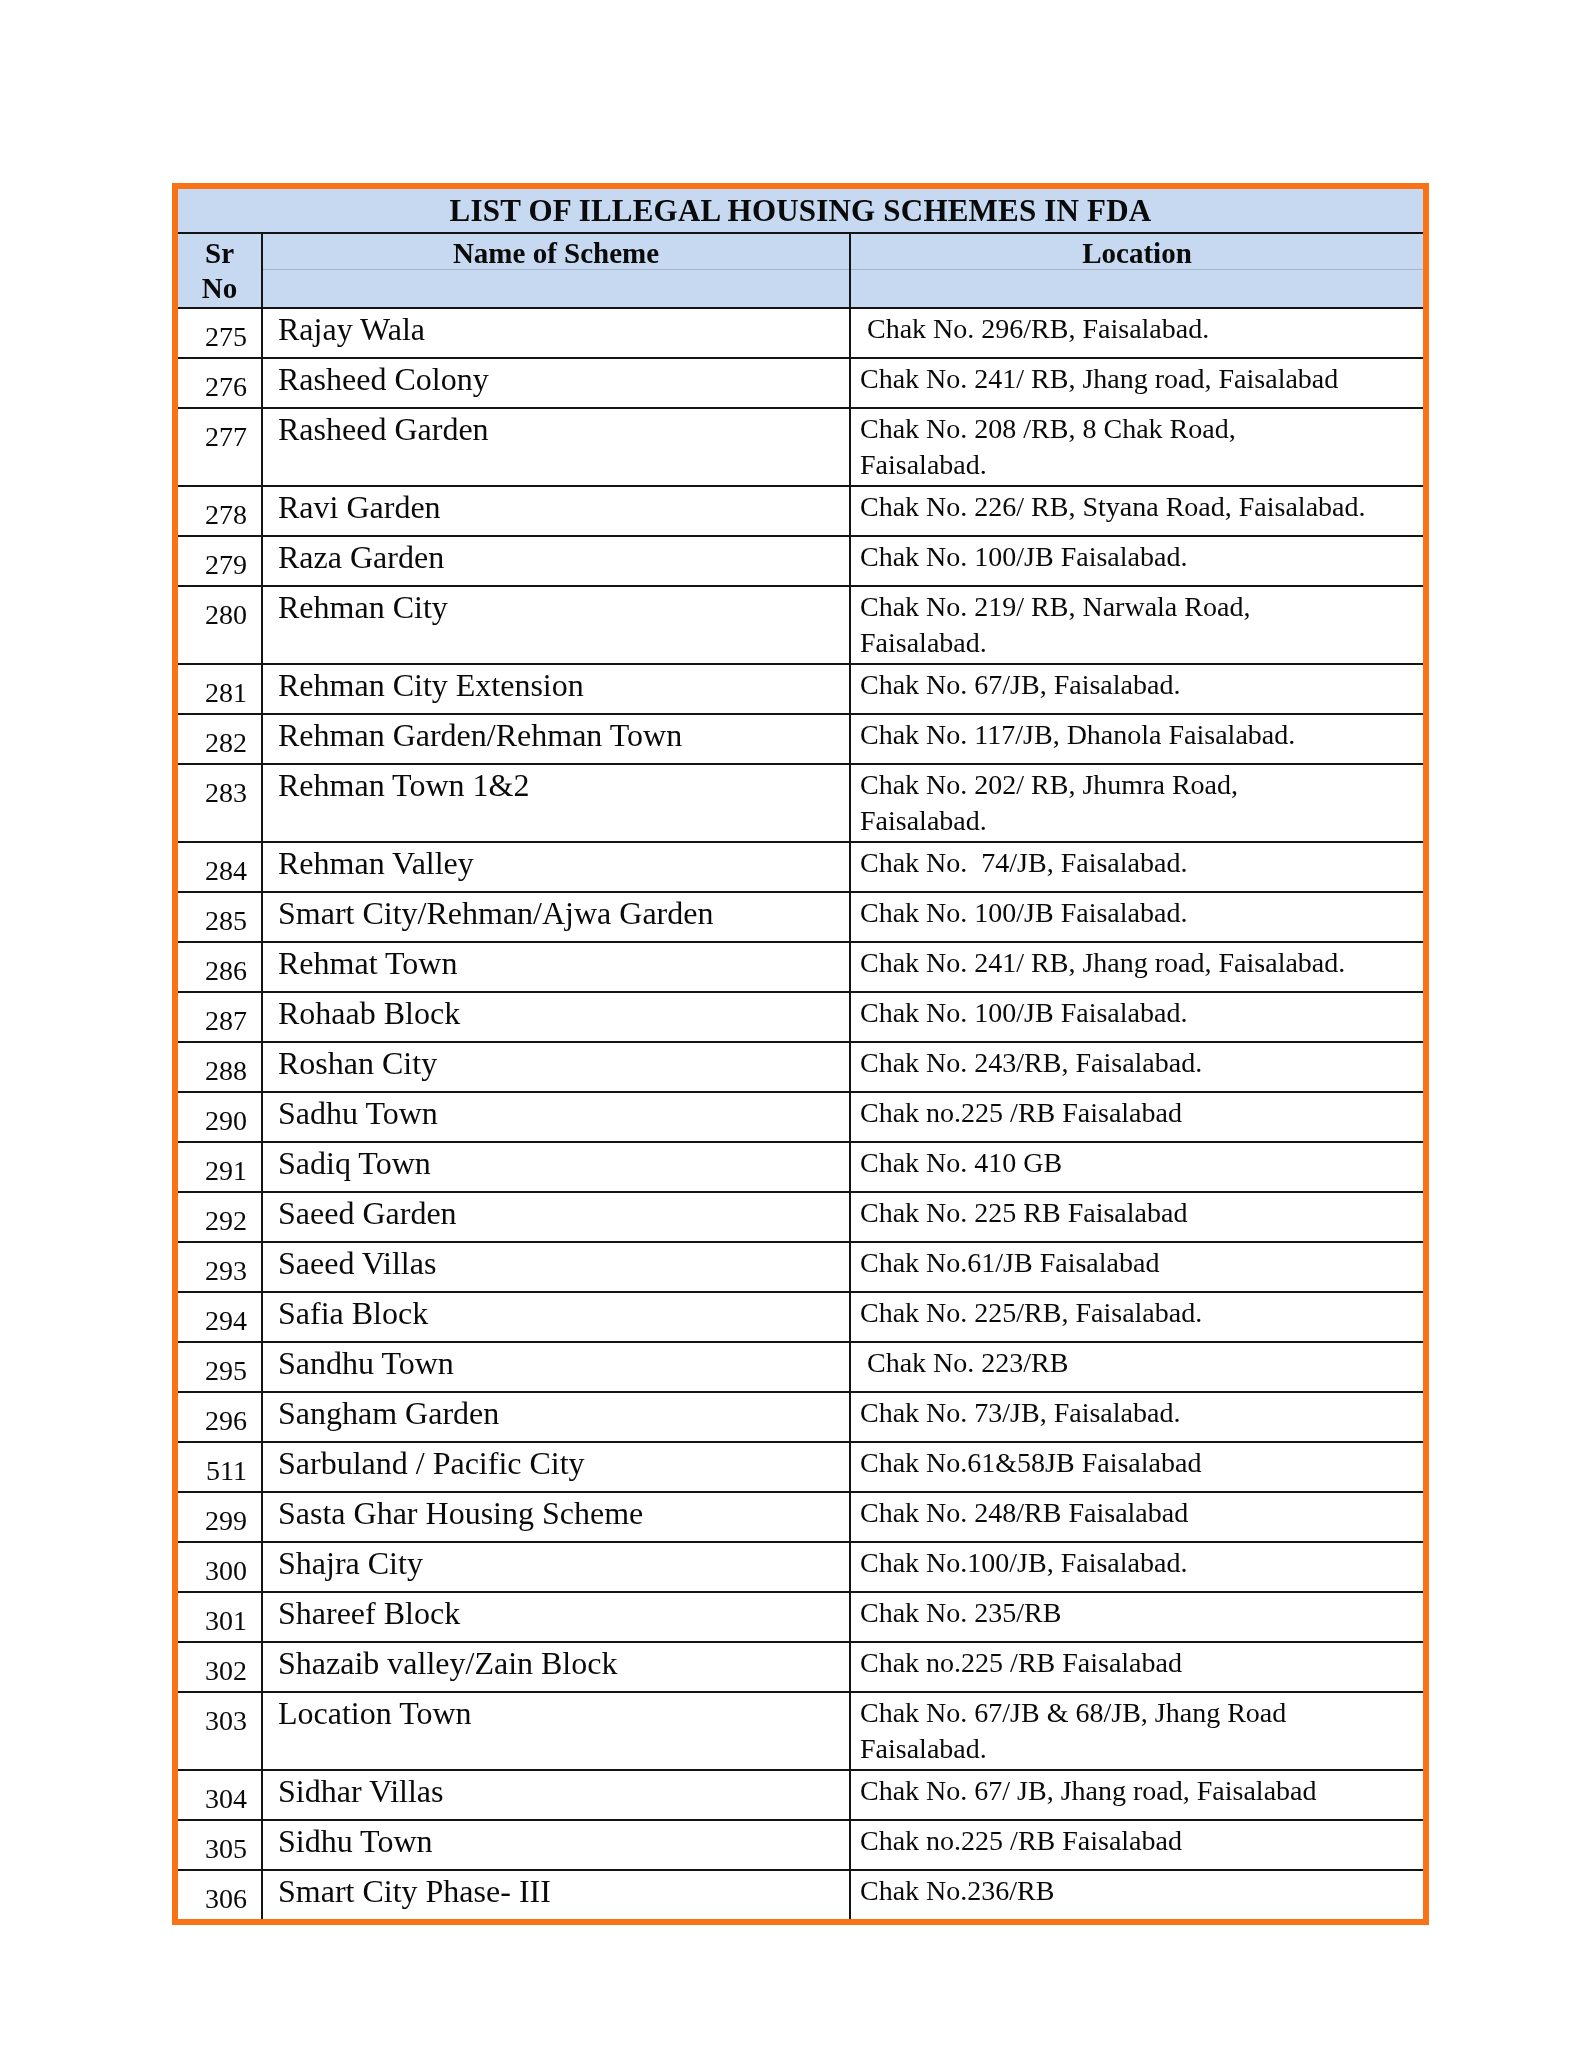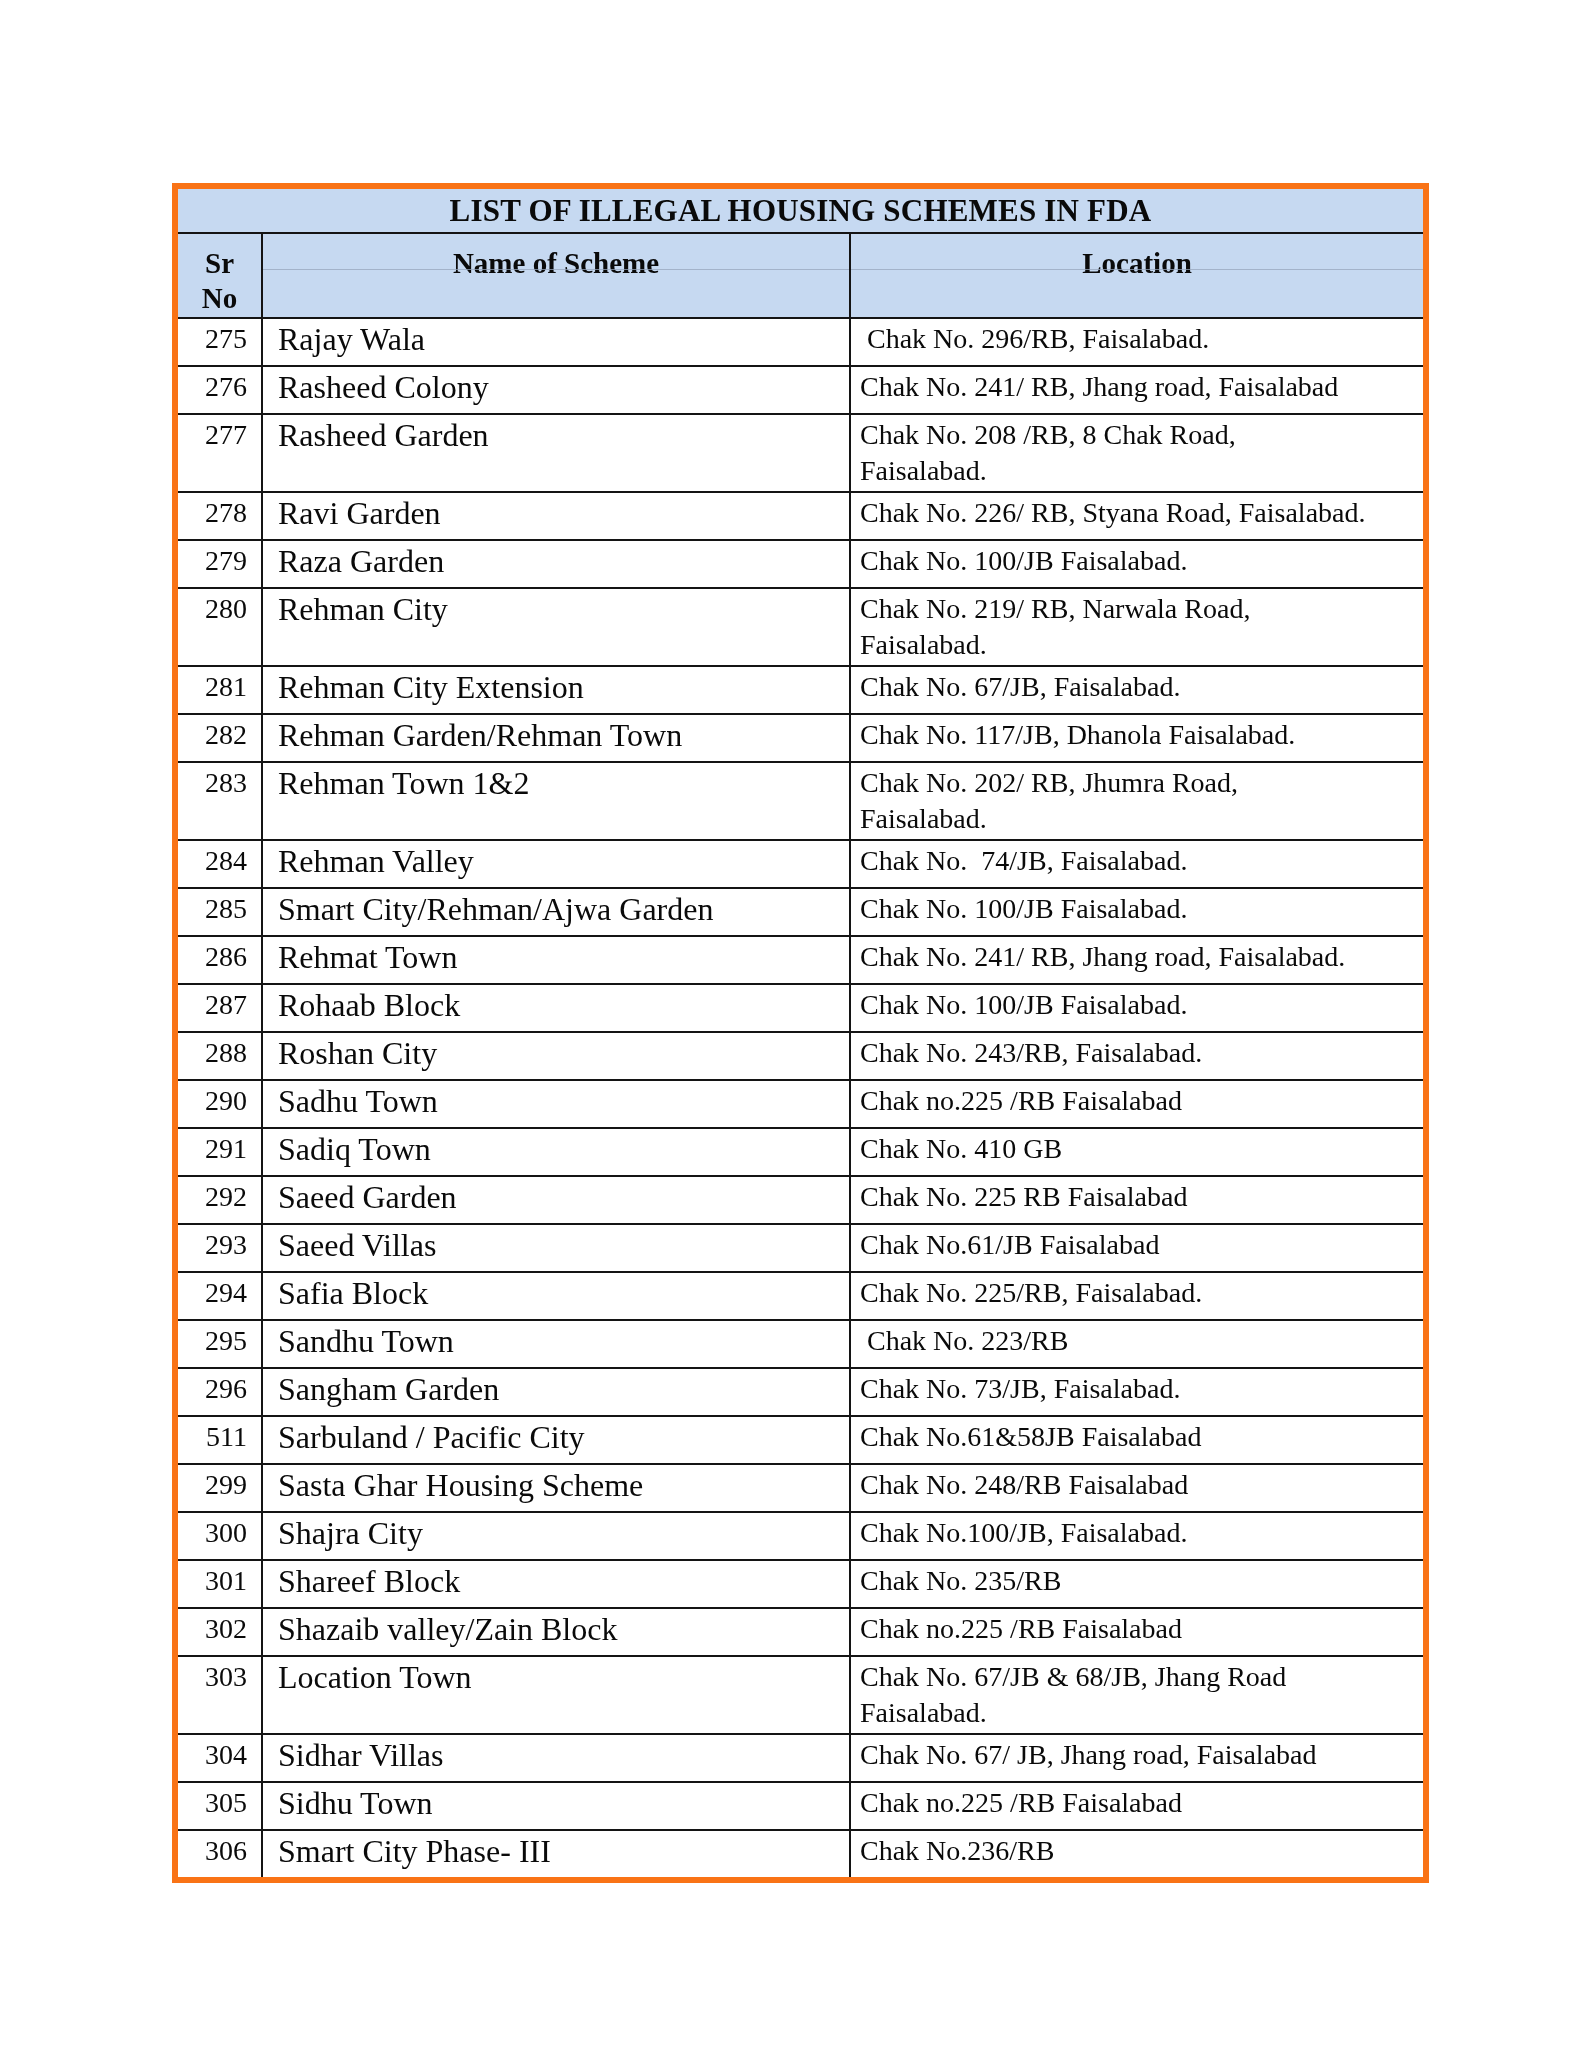--- a/index.html
+++ b/index.html
@@ -38,37 +38,37 @@
     line-height:41px;
     letter-spacing:0.2px;
   }
   tr.head-row th{
     height:68px;
     background:#c6d9f1;
     font-weight:bold;
     font-size:29px;
     line-height:35px;
     text-align:center;
-    padding-top:12px;
+    padding-top:2px;
     position:relative;
   }
   tr.head-row th.hdr-split::after{
     content:"";
     position:absolute;
     left:0; right:0; top:35px;
     height:1px;
     background:#97a6bc;
     opacity:.75;
   }
   td.c-sr{
     height:41px;
     font-size:28px;
     line-height:36px;
     text-align:right;
-    padding:2px 14px 2px 2px;
+    padding:10px 14px 2px 2px;
   }
   td.c-name{
     height:41px;
     font-size:32px;
     line-height:36px;
     padding:2px 6px 8px 15px;
   }
   td.c-loc{
     height:41px;
     font-size:28px;

